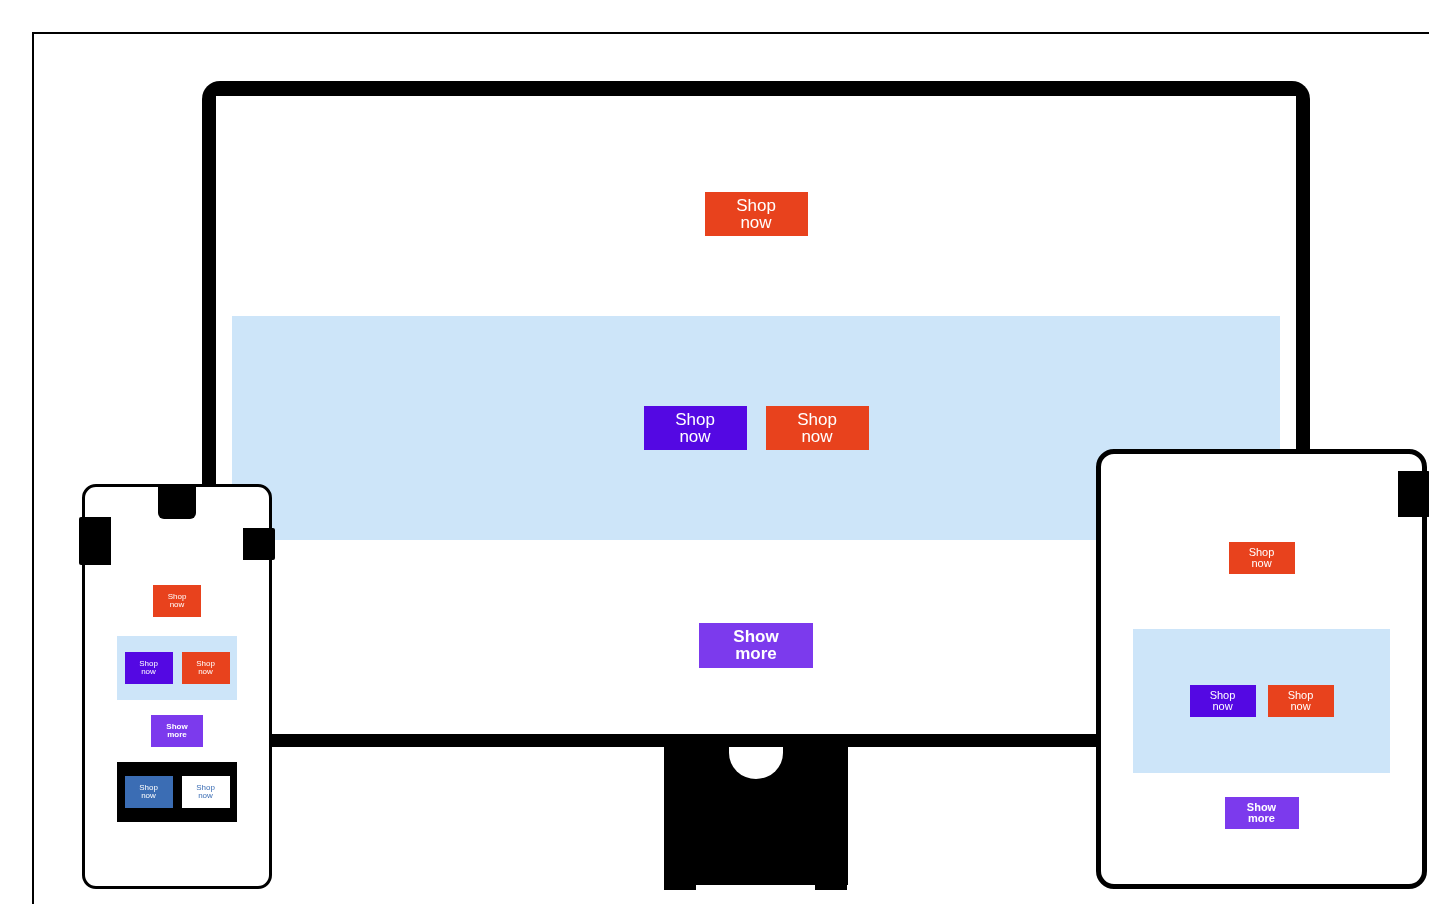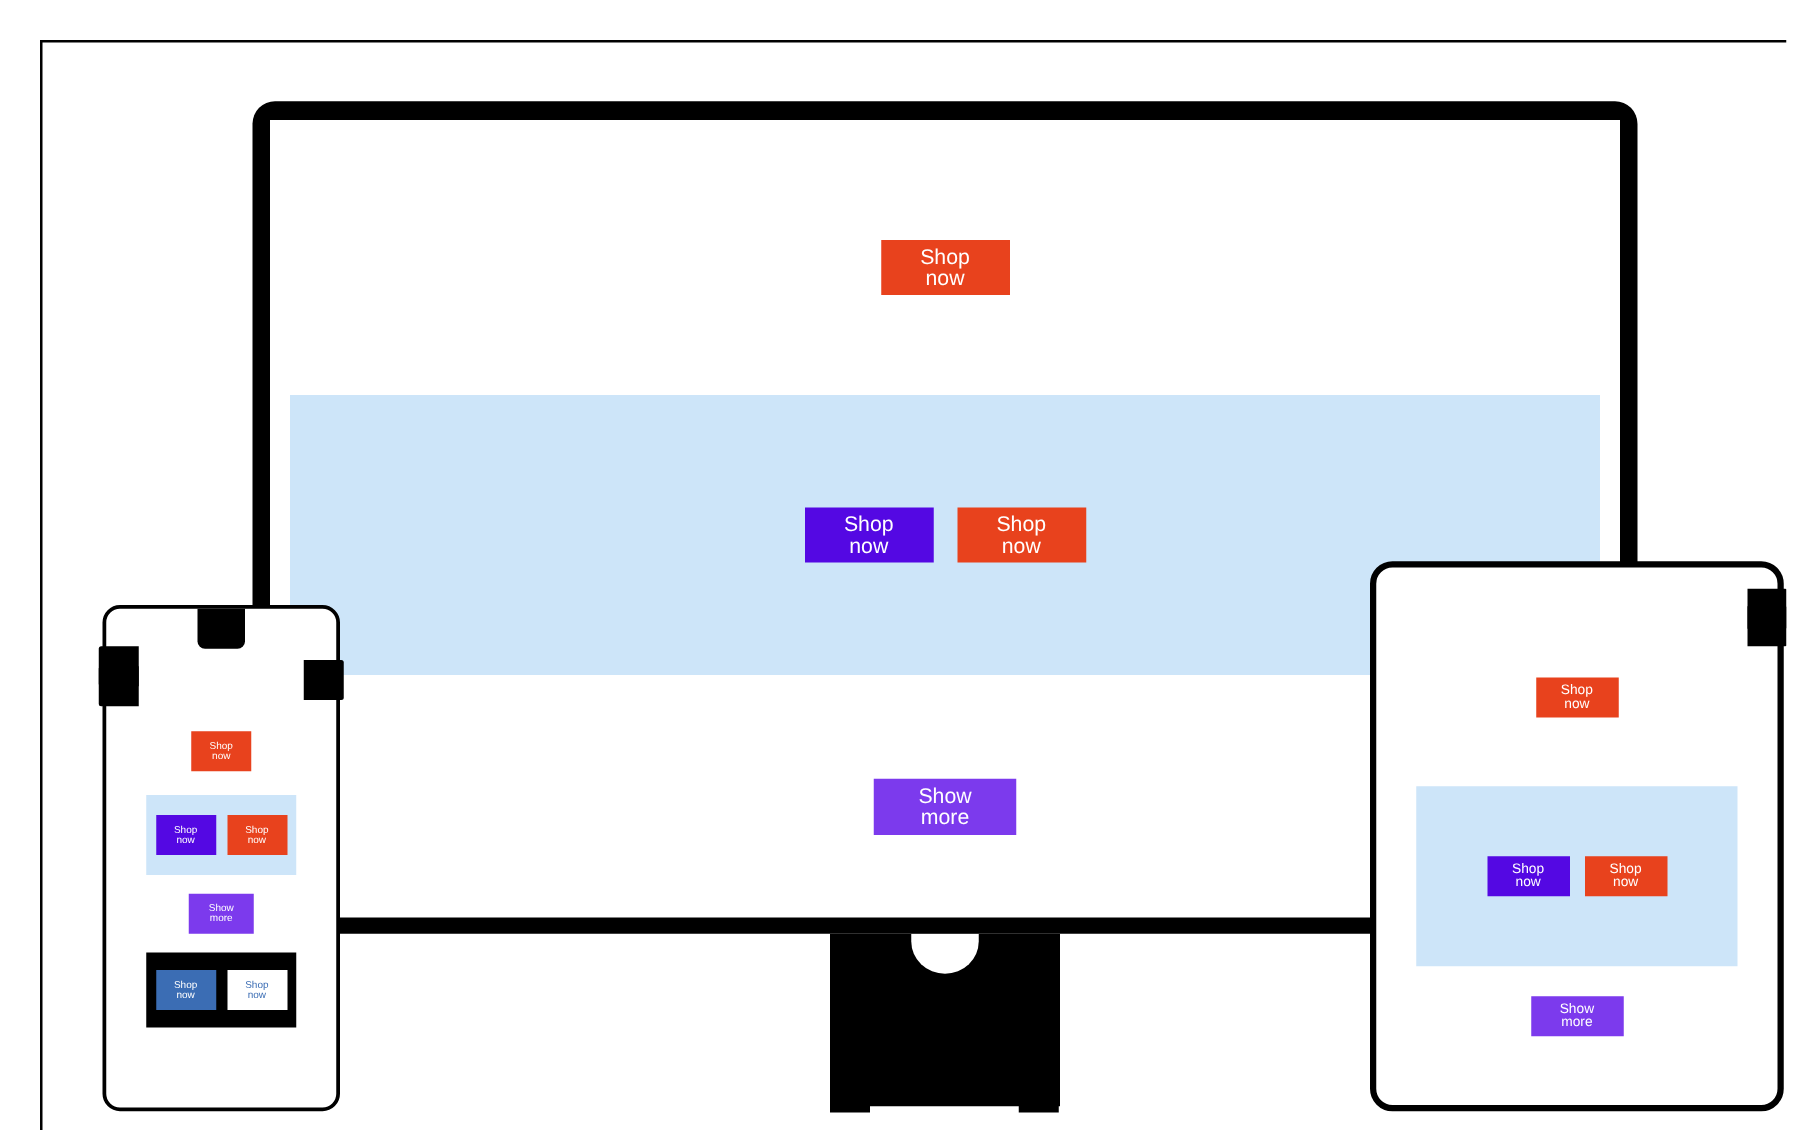--- a/index.html
+++ b/index.html
@@ -15,21 +15,21 @@
   .band { display:flex; align-items:center; justify-content:center; }
   .band-blue { background:var(--band-blue,#cde5f9); }
   .band-footer { background:var(--footer-black,#000000); }
   .btn {
     display:flex; align-items:center; justify-content:center;
     border:none; cursor:pointer; color:#fff;
     font-family:"Liberation Sans", sans-serif; line-height:1;
   }
   .btn-red    { background:var(--btn-red,#e8421d); }
   .btn-purple { background:var(--btn-purple,#5408e3); }
-  .btn-violet { background:var(--btn-violet,#7c3aed); }
+  .btn-violet { background:var(--btn-violet,#7c3aed);font-weight:bold; }
   .btn-blue   { background:var(--btn-blue,#3b6db4); }
   .btn-white  { background:#ffffff; color:var(--btn-blue,#3b6db4); }
 
   
   .monitor {
     position:absolute; left:168px; top:47px; width:1108px; height:666px;
     background:var(--device-frame,#000); border-radius:18px 18px 8px 8px;
     padding:15px 14px 13px; z-index:1;
   }
   .monitor-screen { width:1080px; height:638px; background:#fff; overflow:hidden; }

